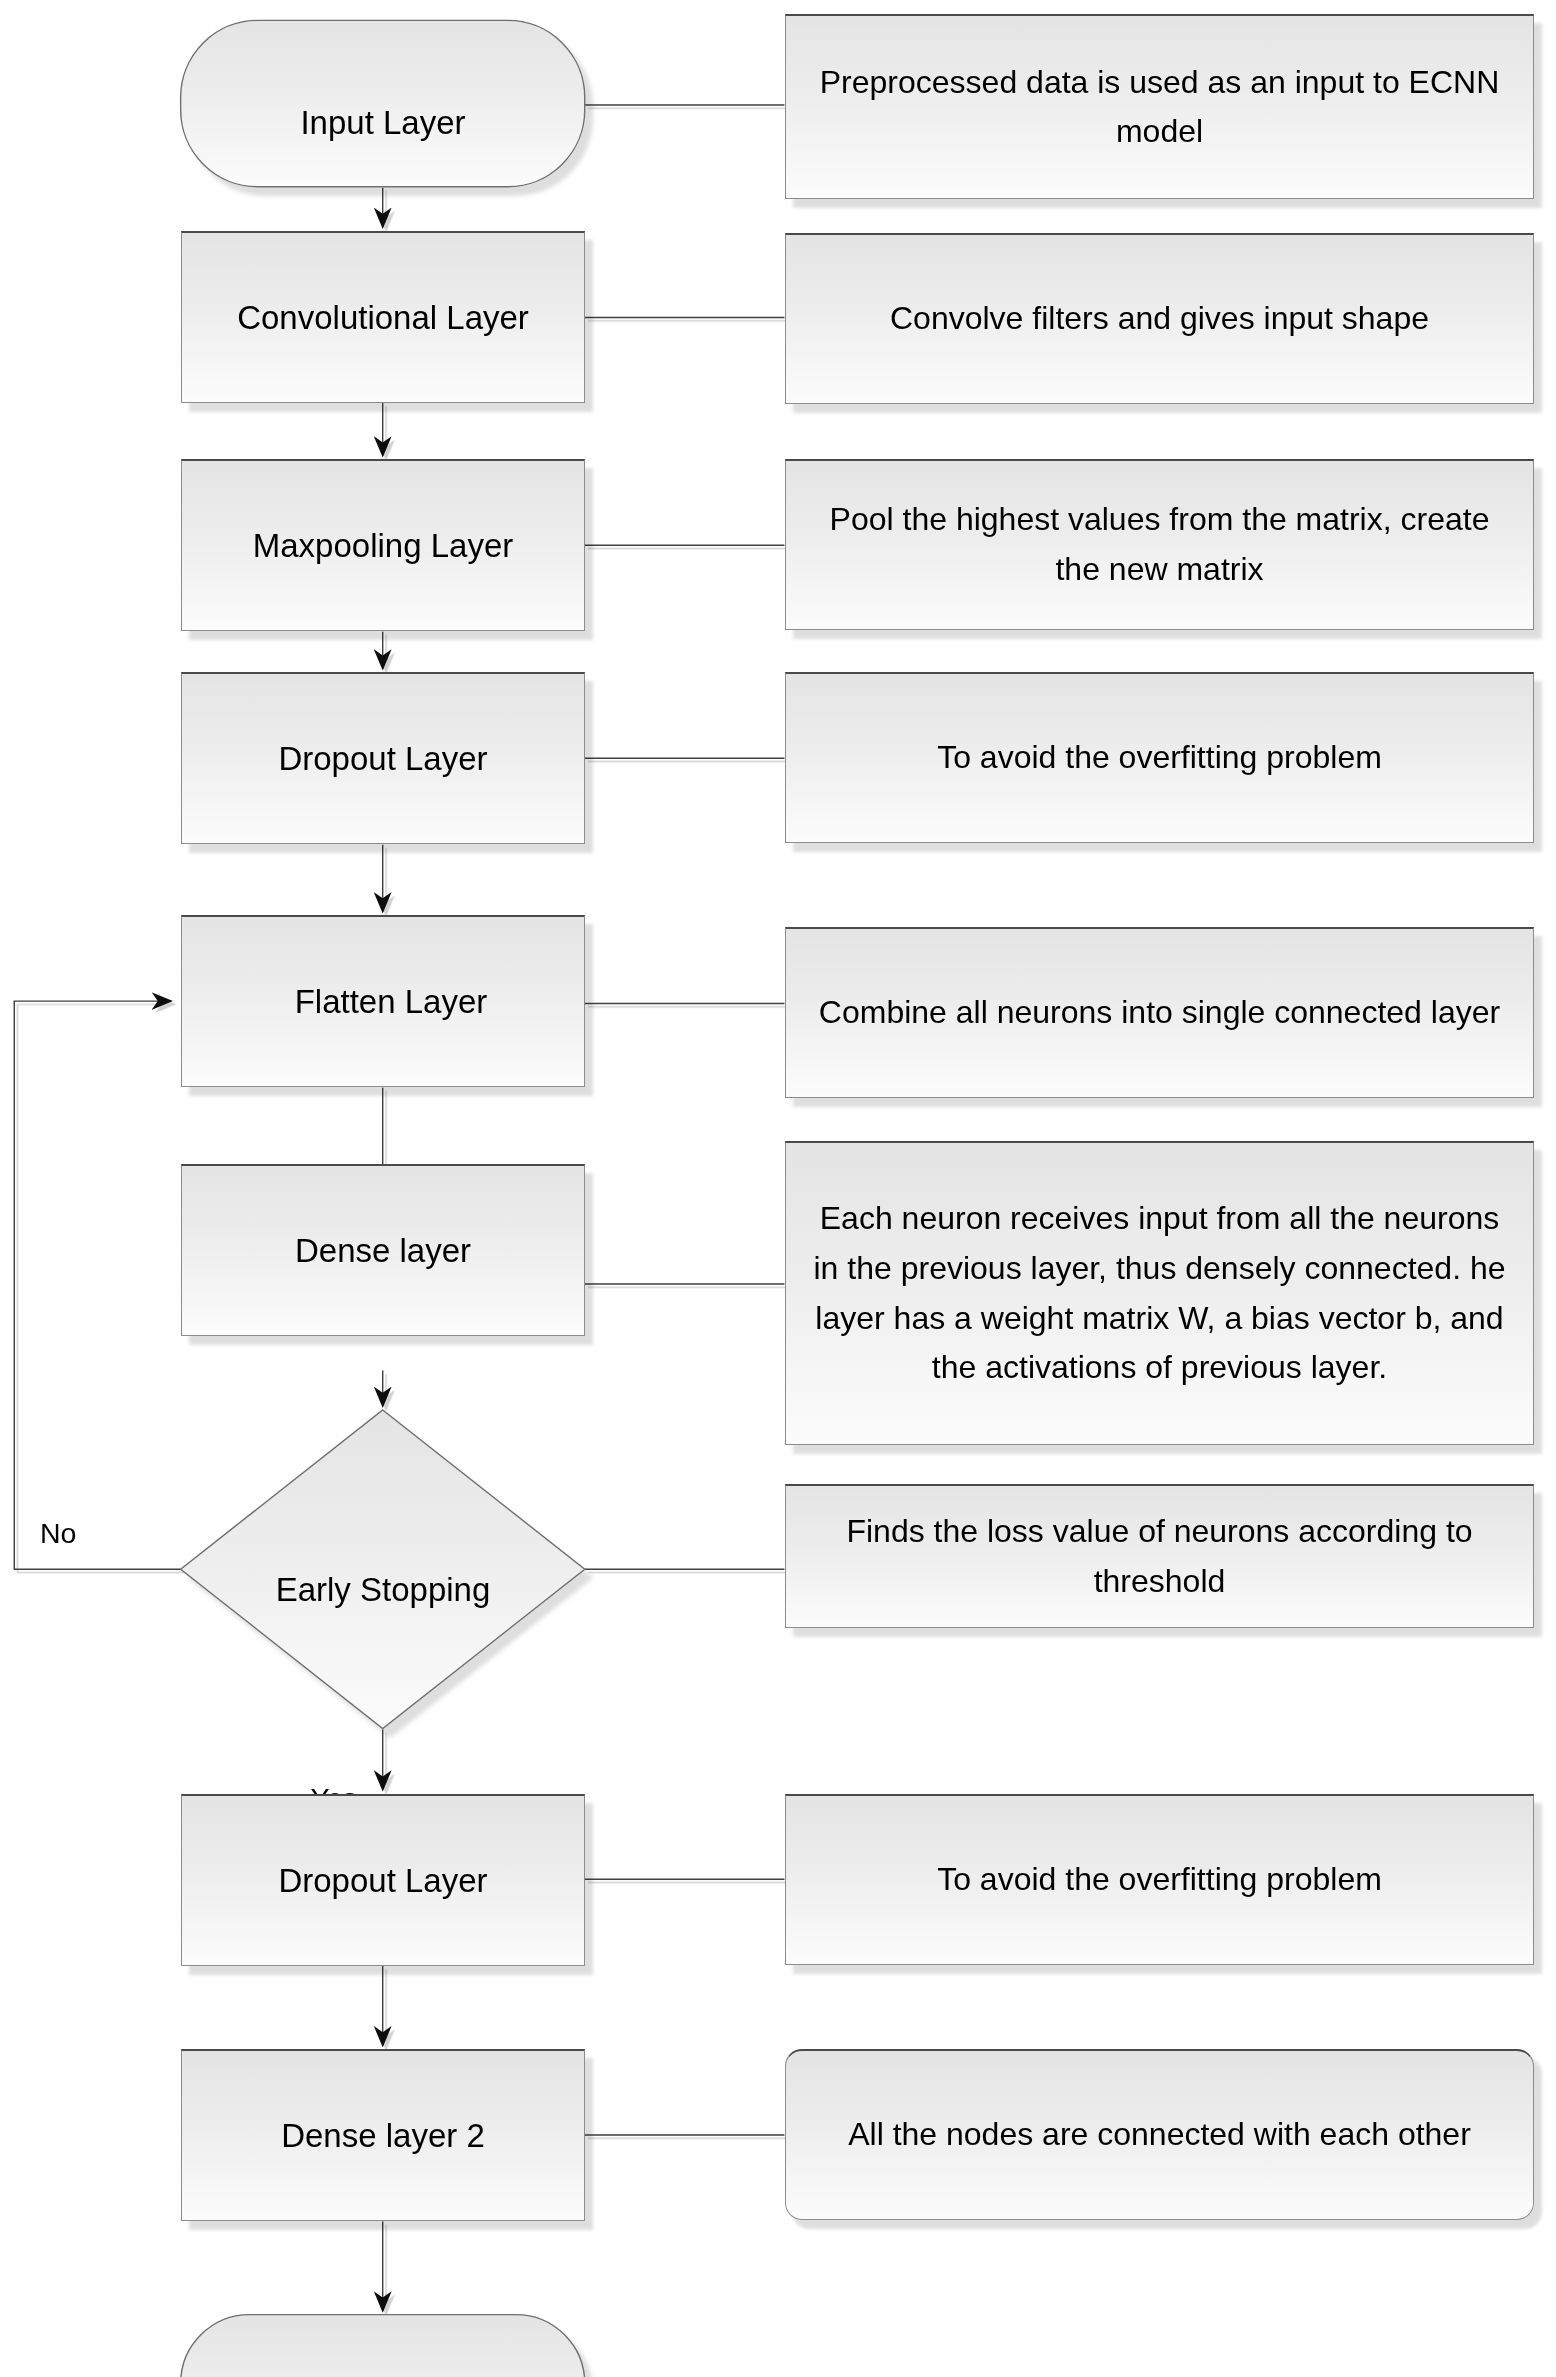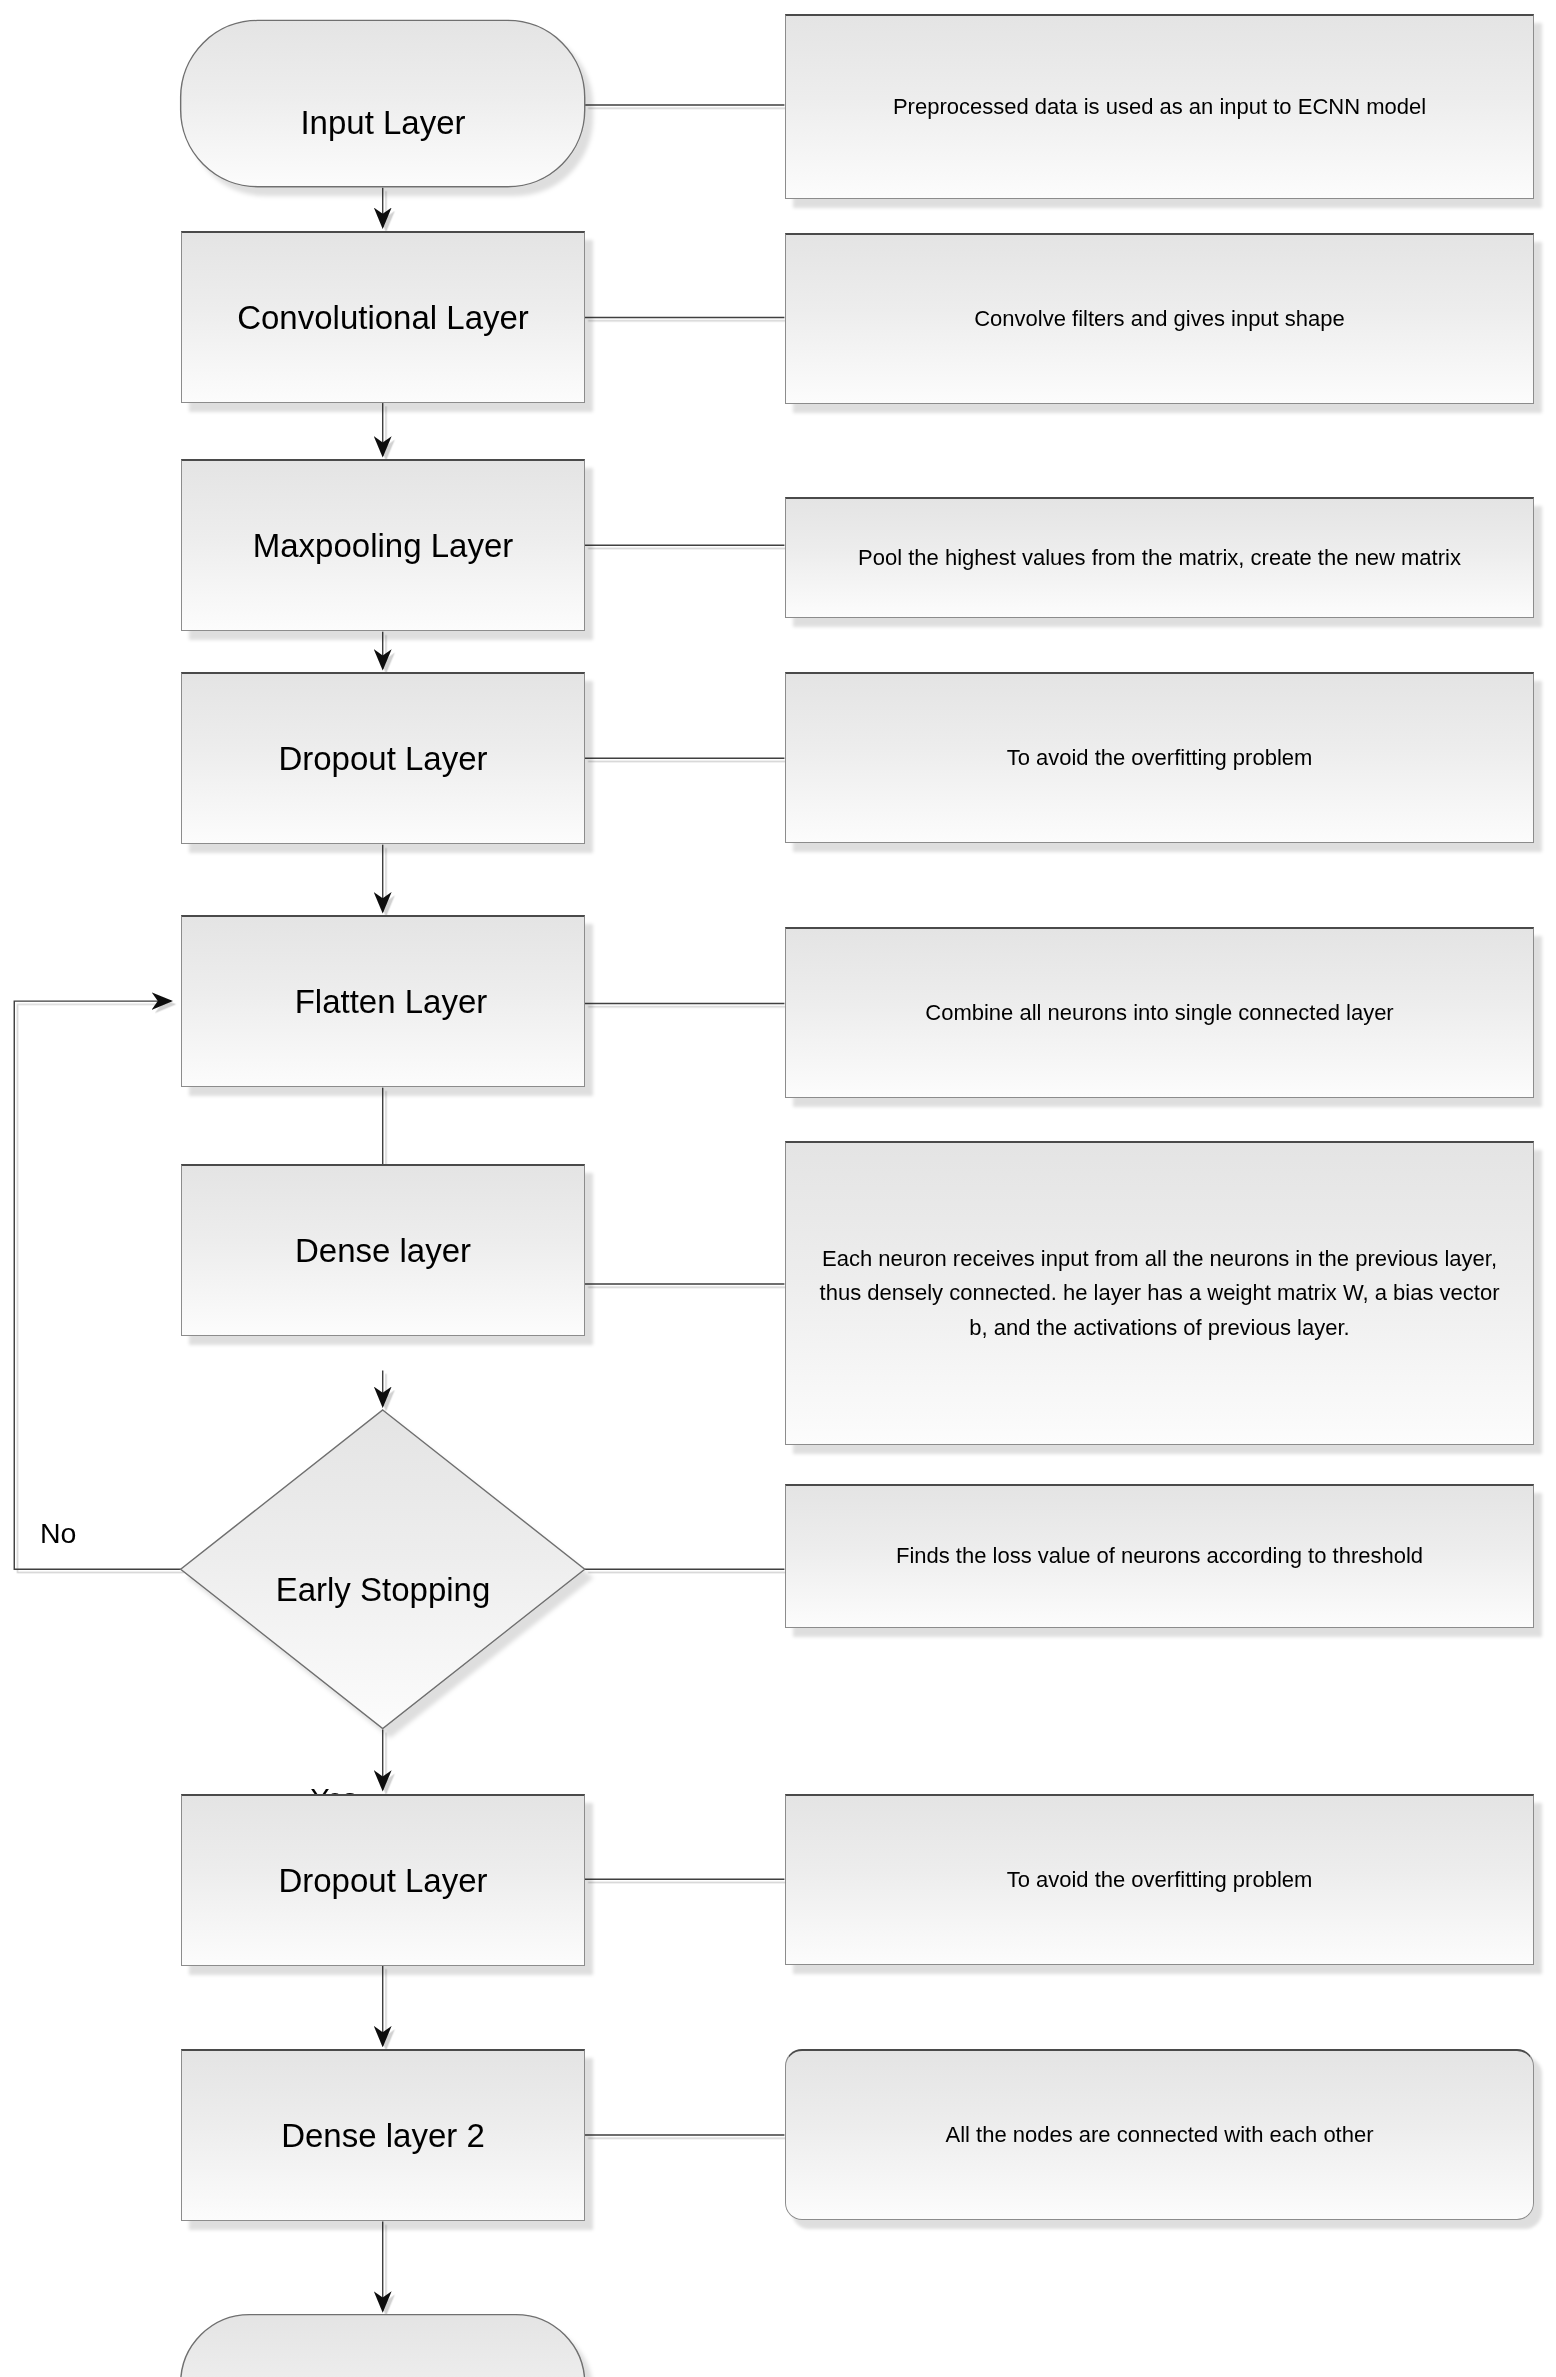--- a/index.html
+++ b/index.html
@@ -19,21 +19,21 @@
     background:linear-gradient(180deg,#e4e4e4 0%,#ededed 45%,#fcfcfc 100%);
     border:1.4px solid #8c8c8c;
     border-top:2.9px solid #4a4a4a;
     box-shadow:7.6px 8.6px 3.3px rgba(0,0,0,0.13);
     display:flex;
     align-items:center;
     justify-content:center;
     text-align:center;
   }
   .node-rect{font-size:33px;}
-  .desc-box{font-size:22px;line-height:1.55;padding:0 26px;}
+  .desc-box{font-size:32px;line-height:1.55;padding:0 26px;}
   .shape-label{
     position:absolute;
     display:flex;
     align-items:center;
     justify-content:center;
     text-align:center;
     font-size:33px;
     background:transparent;
     pointer-events:none;
     margin-top:20px;
@@ -135,21 +135,21 @@
     </div>
     <div class="shape-label" style="left: 181px; top: 2315px; width: 404px; height: 147px;">
       <span>Output Layer</span>
     </div>
     <div class="desc-box" style="left: 785px; top: 14.3px; width: 749px; height: 185px;">
       <span>Preprocessed data is used as an input to ECNN model</span>
     </div>
     <div class="desc-box" style="left: 785px; top: 233px; width: 749px; height: 171px;">
       <span>Convolve filters and gives input shape</span>
     </div>
-    <div class="desc-box" style="left: 785px; top: 459px; width: 749px; height: 121px; margin-top: 38px;">
+    <div class="desc-box" style="left: 785px; top: 459px; width: 749px; height: 171px;">
       <span>Pool the highest values from the matrix, create the new matrix</span>
     </div>
     <div class="desc-box" style="left: 785px; top: 672px; width: 749px; height: 171px;">
       <span>To avoid the overfitting problem</span>
     </div>
     <div class="desc-box" style="left: 785px; top: 927px; width: 749px; height: 171px; justify-content: center;">
       <span>Combine all neurons into single connected layer</span>
     </div>
     <div class="desc-box" style="left: 785px; top: 1141px; width: 749px; height: 304px;">
       <span>Each neuron receives input from all the neurons in the previous layer, thus densely connected. he layer has a weight matrix W, a bias vector b, and the activations of previous layer.</span>

